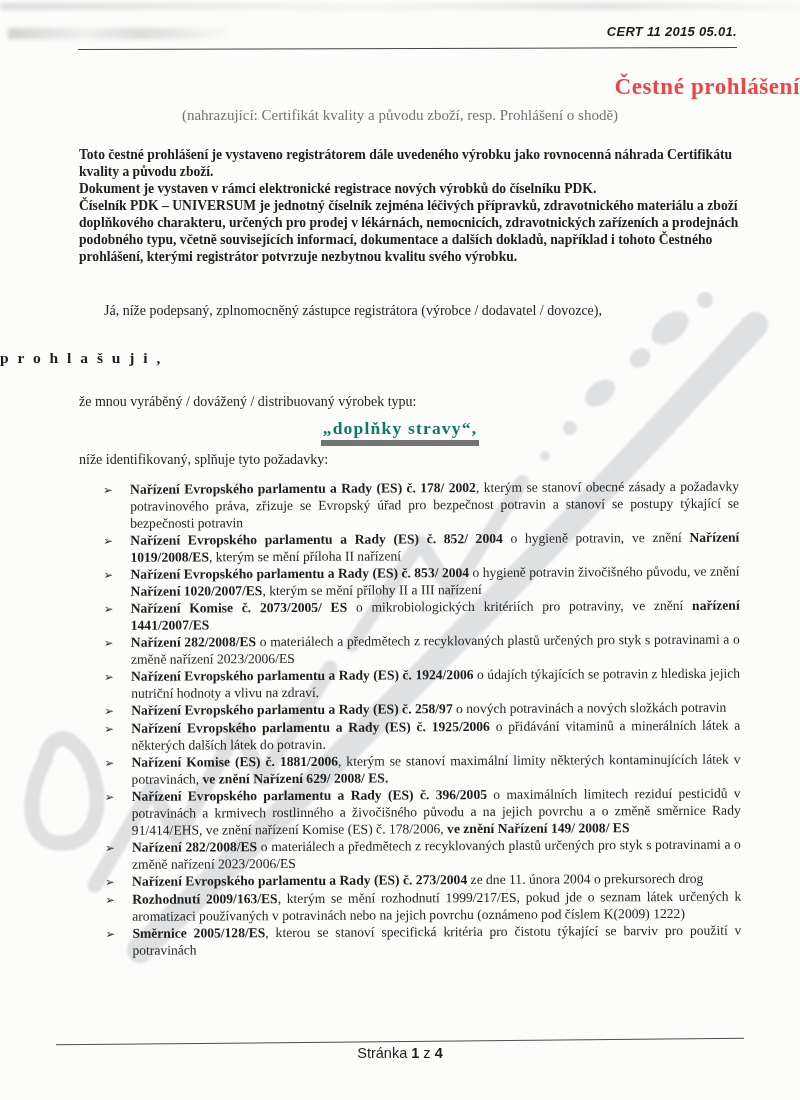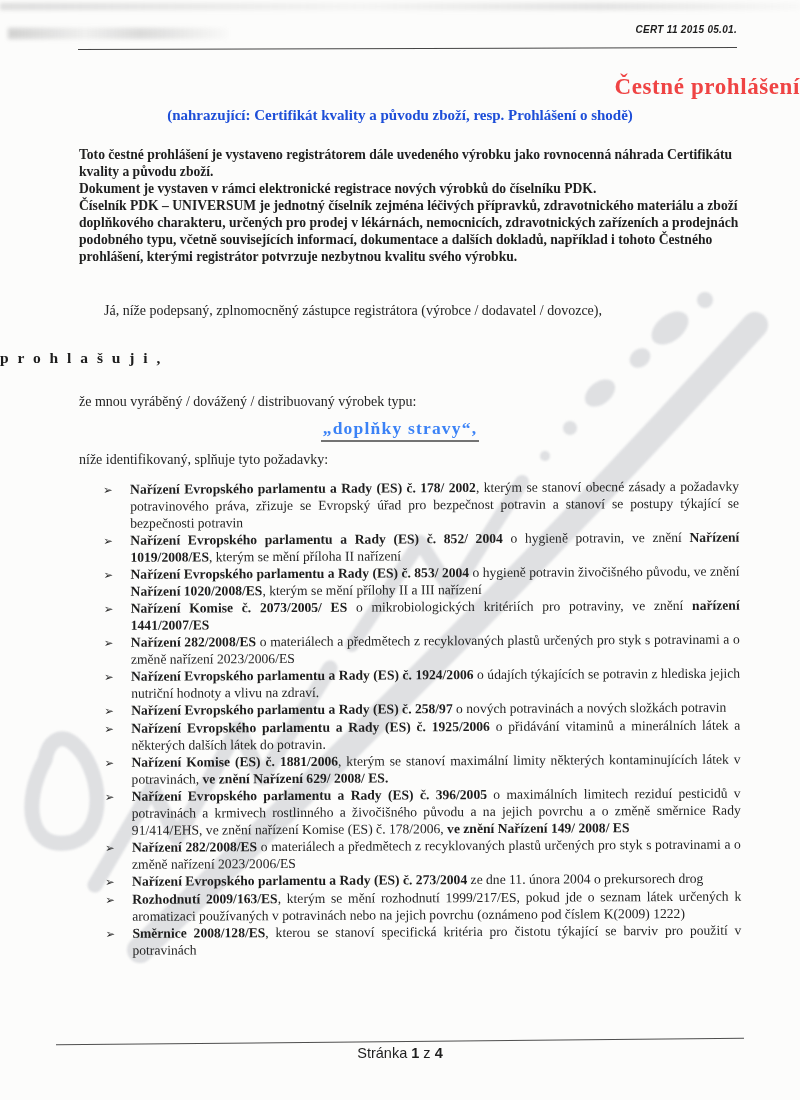--- a/index.html
+++ b/index.html
@@ -29,56 +29,56 @@
   .watermark {
     position:absolute; inset:0;
     filter:blur(1.2px);
     pointer-events:none;
   }
   
   .ref {
     position:absolute; top:24px; right:63px;
     font-family:"Liberation Sans", sans-serif;
     font-style:italic; font-weight:bold;
-    font-size:10px; letter-spacing:.3px; color:#1c1c1c;
+    font-size:13px; letter-spacing:.3px; color:#1c1c1c;
   }
   .header-rule {
     position:absolute; top:48px; left:78px; width:659px; height:0;
     border-top:1.6px solid #454545;
     transform:rotate(-.18deg);
   }
   
   .title {
     position:absolute; top:74px; left:0; width:100%;
     text-align:right; font-size:23px; font-weight:bold;
     letter-spacing:.6px; color:#ef4444;
   }
   .subtitle {
     position:absolute; top:107px; left:0; width:100%;
-    text-align:center; font-size:15px; font-weight:bold; color:#1d4ed8;
+    text-align:center; font-size:15px; font-weight:normal; color:#737373;
   }
   
   .preamble { position:absolute; top:146px; left:79px; width:662px; }
   .preamble-heading { font-size:18.5px; font-weight:bold; margin:0 0 5px 0; color:#1b1b1b; }
   .preamble p {
     margin:0; font-size:13.6px; font-weight:bold;
     line-height:17px; color:#1f1f1f;
   }
   
   .intro { position:absolute; top:303px; left:104px; font-size:14px; color:#232323; }
   .verb {
     position:absolute; top:349px; left:0; width:100%; text-align:left;
     font-size:15.5px; font-weight:bold; letter-spacing:2.5px; color:#1d1d1d;
   }
   .product-line { position:absolute; top:394px; left:79px; font-size:14px; color:#232323; }
   .product-type-row { position:absolute; top:418px; left:0; width:100%; text-align:center; }
   .product-type {
     position:relative; display:inline-block;
     font-size:17.5px; font-weight:bold; letter-spacing:1.2px;
-    color:#3b82f6; border-bottom:2px solid #737373; padding:0 2px 1px 2px;
+    color:#0f766e; border-bottom:6px solid #737373; padding:0 2px 1px 2px;
   }
   .product-type::before {
     content:""; position:absolute; left:-8px; right:-12px; top:-7px; height:15px;
     background:#c9c9c9; opacity:.55; filter:blur(1.5px); z-index:-1;
   }
   .req-intro { position:absolute; top:452px; left:79px; font-size:14px; color:#232323; }
   
   .reqs {
     position:absolute; top:481px; left:103px; width:636px;
     margin:0; padding:0; list-style:none;
@@ -150,21 +150,21 @@
       <li>
         <span class="marker">➢</span>
         <span class="item-text"><span class="bb">Nařízení Evropského parlamentu a Rady (ES) č. 178/ 2002</span><span>, kterým se stanoví obecné zásady a požadavky potravinového práva, zřizuje se Evropský úřad pro bezpečnost potravin a stanoví se postupy týkající se bezpečnosti potravin</span></span>
       </li>
       <li>
         <span class="marker">➢</span>
         <span class="item-text"><span class="bb">Nařízení Evropského parlamentu a Rady (ES) č. 852/ 2004</span><span> o hygieně potravin, ve znění </span><span class="bb">Nařízení 1019/2008/ES</span><span>, kterým se mění příloha II nařízení</span></span>
       </li>
       <li>
         <span class="marker">➢</span>
-        <span class="item-text"><span class="bb">Nařízení Evropského parlamentu a Rady (ES) č. 853/ 2004</span><span> o hygieně potravin živočišného původu, ve znění </span><span class="bb">Nařízení 1020/2008/ES</span><span>, kterým se mění přílohy II a III nařízení</span></span>
+        <span class="item-text"><span class="bb">Nařízení Evropského parlamentu a Rady (ES) č. 853/ 2004</span><span> o hygieně potravin živočišného původu, ve znění </span><span class="bb">Nařízení 1020/2007/ES</span><span>, kterým se mění přílohy II a III nařízení</span></span>
       </li>
       <li>
         <span class="marker">➢</span>
         <span class="item-text"><span class="bb">Nařízení Komise č. 2073/2005/ ES</span><span> o mikrobiologických kritériích pro potraviny, ve znění </span><span class="bb">nařízení 1441/2007/ES</span></span>
       </li>
       <li>
         <span class="marker">➢</span>
         <span class="item-text"><span class="bb">Nařízení 282/2008/ES</span><span> o materiálech a předmětech z recyklovaných plastů určených pro styk s potravinami a o změně nařízení 2023/2006/ES</span></span>
       </li>
       <li>
@@ -194,20 +194,20 @@
       <li>
         <span class="marker">➢</span>
         <span class="item-text"><span class="bb">Nařízení Evropského parlamentu a Rady (ES) č. 273/2004</span><span> ze dne 11. února 2004 o prekursorech drog</span></span>
       </li>
       <li>
         <span class="marker">➢</span>
         <span class="item-text"><span class="bb">Rozhodnutí 2009/163/ES</span><span>, kterým se mění rozhodnutí 1999/217/ES, pokud jde o seznam látek určených k aromatizaci používaných v potravinách nebo na jejich povrchu (oznámeno pod číslem K(2009) 1222)</span></span>
       </li>
       <li>
         <span class="marker">➢</span>
-        <span class="item-text"><span class="bb">Směrnice 2008/128/ES</span><span>, kterou se stanoví specifická kritéria pro čistotu týkající se barviv pro použití v potravinách</span></span>
+        <span class="item-text"><span class="bb">Směrnice 2005/128/ES</span><span>, kterou se stanoví specifická kritéria pro čistotu týkající se barviv pro použití v potravinách</span></span>
       </li>
     </ul>
 
   <div class="footer-rule"></div>
   <div class="footer-text"><span>Stránka </span><span style="font-weight: bold;">1</span><span> z </span><span style="font-weight: bold;">4</span></div>
 
 </div>
 
 </body></html>

